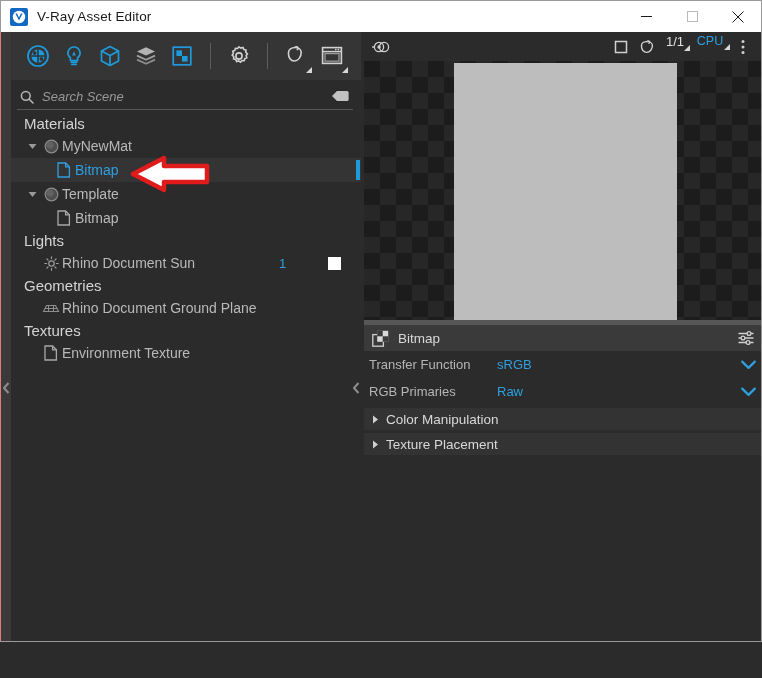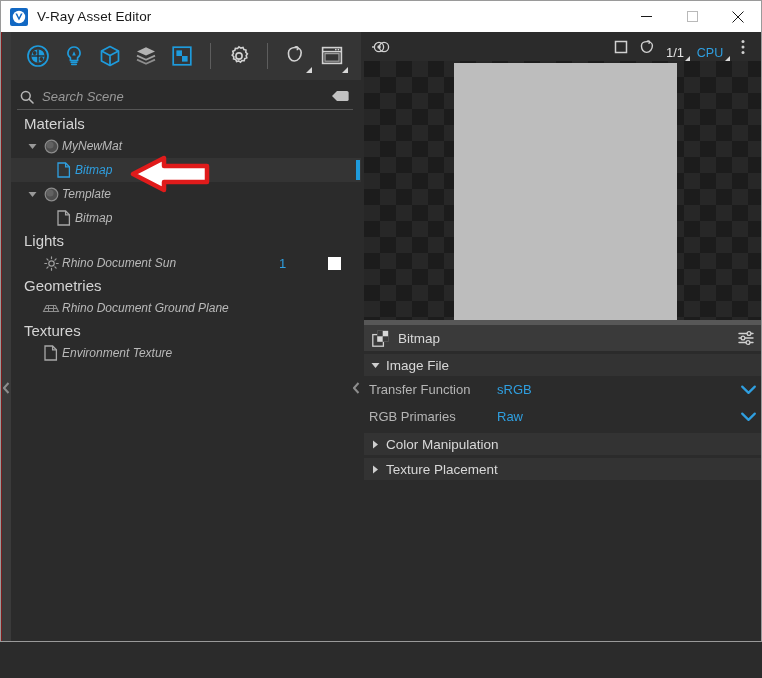--- a/index.html
+++ b/index.html
@@ -161,21 +161,21 @@
   }
   .twisty {
     width: 16px; display: flex; align-items: center; justify-content: center;
     flex: none;
   }
   .twisty-spacer { width: 16px; flex: none; }
   .row-icon {
     width: 22px; display: flex; align-items: center; justify-content: center;
     flex: none;
   }
-  .row-label { color: #b9b9b9; font-size: 12px; white-space: nowrap; font-style: italic; }
+  .row-label { color: #b9b9b9; font-size: 14px; white-space: nowrap; }
   .row-label.blue { color: #2f9fe0; }
   .row-count {
     position: absolute; left: 268px; color: #2f9fe0; font-size: 13px;
   }
   .row-swatch {
     position: absolute; left: 317px; width: 13px; height: 13px;
     background: #ffffff;
   }
   .indent-1 { padding-left: 13px; }
   .indent-2 { padding-left: 42px; }
@@ -192,21 +192,21 @@
     width: 401px; height: 613px;
     background: #2b2b2b;
   }
   .rp-header {
     position: absolute; left: 3px; top: 0;
     width: 398px; height: 29px;
     background: #2b2b2b;
     display: flex; align-items: center;
   }
   .rph-left { margin-left: 7px; display: flex; align-items: center; }
-  .rph-right { margin-left: auto; display: flex; align-items: flex-end; padding-right: 6px; }
+  .rph-right { margin-left: auto; display: flex; align-items: flex-start; padding-right: 6px; }
   .rph-btn {
     width: 26px; height: 26px;
     display: flex; align-items: center; justify-content: center;
     position: relative;
   }
   .rph-frac {
     color: #e2e2e2; font-size: 13px; padding: 0 2px;
     position: relative; width: 26px; text-align: center;
   }
   .rph-cpu {
@@ -605,28 +605,20 @@
               <g stroke="#d0d0d0" stroke-width="1.4" stroke-linecap="round">
                 <path d="M1 3.5 H15 M1 8 H15 M1 12.5 H15"></path>
               </g>
               <circle cx="11" cy="3.5" r="1.9" fill="#3a3a3a" stroke="#d0d0d0" stroke-width="1.3"></circle>
               <circle cx="5" cy="8" r="1.9" fill="#3a3a3a" stroke="#d0d0d0" stroke-width="1.3"></circle>
               <circle cx="10" cy="12.5" r="1.9" fill="#3a3a3a" stroke="#d0d0d0" stroke-width="1.3"></circle>
             </svg>
           </span>
         </div>
 
-        <div class="section-head">
-          <span class="sec-tw">
-            <svg width="9" height="9" viewBox="0 0 9 9">
-                <path d="M0.5 2 L8.5 2 L4.5 7 Z" fill="#cfcfcf"></path>
-              </svg>
-          </span>
-          <span class="sec-label">Image File</span>
-        </div>
 
 
         <div class="prop-row">
           <span class="prop-label">Transfer Function</span>
           <span class="prop-value">sRGB</span>
           <span class="prop-chev">
             <svg width="15" height="10" viewBox="0 0 15 10">
                 <path d="M1.2 1.6 L7.5 7.9 L13.8 1.6" fill="none" stroke="#2f9fe0" stroke-width="2.2" stroke-linecap="round" stroke-linejoin="round"></path>
               </svg>
           </span>

